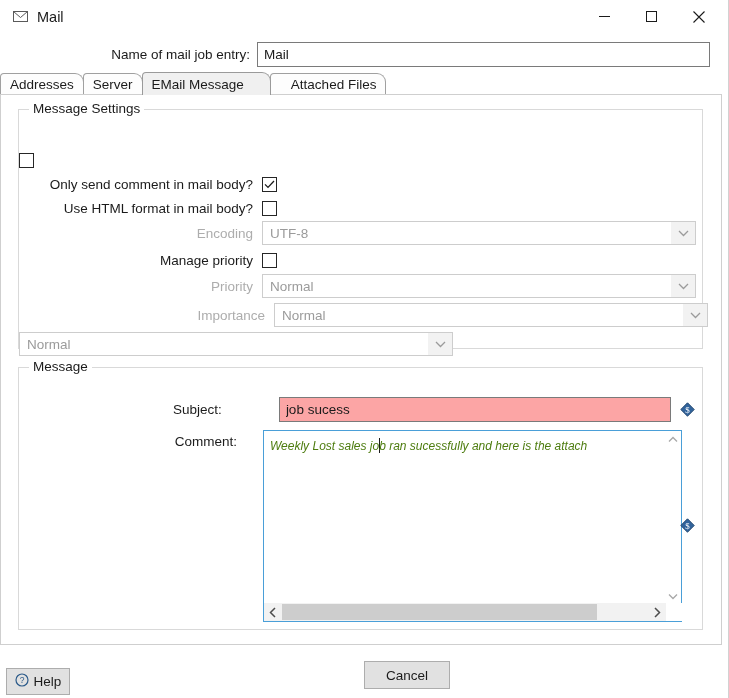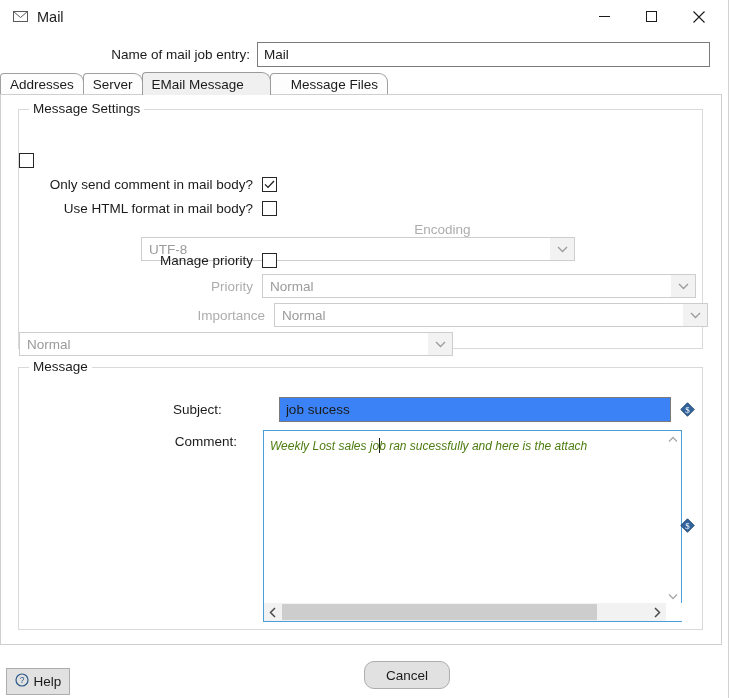--- a/index.html
+++ b/index.html
@@ -168,21 +168,21 @@
   }
   .combo .arrow {
     width: 24px; height: 22px;
     display: flex; align-items: center; justify-content: center;
     background: #f2f2f2;
   }
 
   .txt {
     height: 25px;
     border: 1px solid #7a7a7a;
-    background: #3b82f6;
+    background: #fca5a5;
     font-family: "Liberation Sans", sans-serif;
     font-size: 13.5px;
     color: #1b1b1b;
     padding: 0 6px;
     outline: none;
     margin-left: 48px;
   }
 
   
   .diamond {
@@ -250,21 +250,21 @@
     color: #1b1b1b;
     display: flex; align-items: center; justify-content: center;
     cursor: default;
   }
   #help-btn {
     position: absolute; left: 6px; top: 668px;
     width: 64px; height: 27px;
     gap: 5px;
   }
   #ok-btn     { position: absolute; left: 274px; top: 661px; width: 86px; height: 28px; }
-  #cancel-btn { position: absolute; left: 364px; top: 661px; width: 86px; height: 28px; border-radius: 10px; }
+  #cancel-btn { position: absolute; left: 364px; top: 661px; width: 86px; height: 28px; }
 </style>
 </head>
 <body>
 
 <div class="window">
 
   <div class="titlebar">
     <span class="title-icon">
       <svg width="15" height="11" viewBox="0 0 15 11">
         <rect x="0.5" y="0.5" width="14" height="10" fill="#fff" stroke="#5a5a5a"></rect>
@@ -301,21 +301,21 @@
     <div class="tab">
       <span>Addresses</span>
     </div>
     <div class="tab">
       <span>Server</span>
     </div>
     <div class="tab active">
       <span>EMail Message</span>
     </div>
     <div class="tab after-active">
-      <span>Message Files</span>
+      <span>Attached Files</span>
     </div>
   </div>
 
   <div class="tabpanel">
 
     <div class="group" id="group-settings">
       <div class="group-title">Message Settings</div>
 
       <div class="row" style="left:0; top:39px; width:260px;">
         <div class="cb"></div>
@@ -328,21 +328,21 @@
               <path d="M1 4.4 L4 7.4 L10 1" fill="none" stroke="#1b1b1b" stroke-width="1.3"></path>
             </svg>
         </div>
       </div>
 
       <div class="row" style="left:0; top:87px; width:260px;">
         <div class="lbl" style="width:243px;">Use HTML format in mail body?</div>
         <div class="cb"></div>
       </div>
 
-      <div class="row" style="left:0; top:112px; width:678px;flex-direction:column;">
+      <div class="row" style="left:0; top:112px; width:678px;">
         <div class="lbl dim" style="width:243px;">Encoding</div>
         <div class="combo" style="width:434px;">
           <div class="val">UTF-8</div>
           <div class="arrow">
             <svg width="11" height="7" viewBox="0 0 11 7">
                 <path d="M1 1 L5.5 5.5 L10 1" fill="none" stroke="#9b9b9b" stroke-width="1.3"></path>
               </svg>
           </div>
         </div>
       </div>

